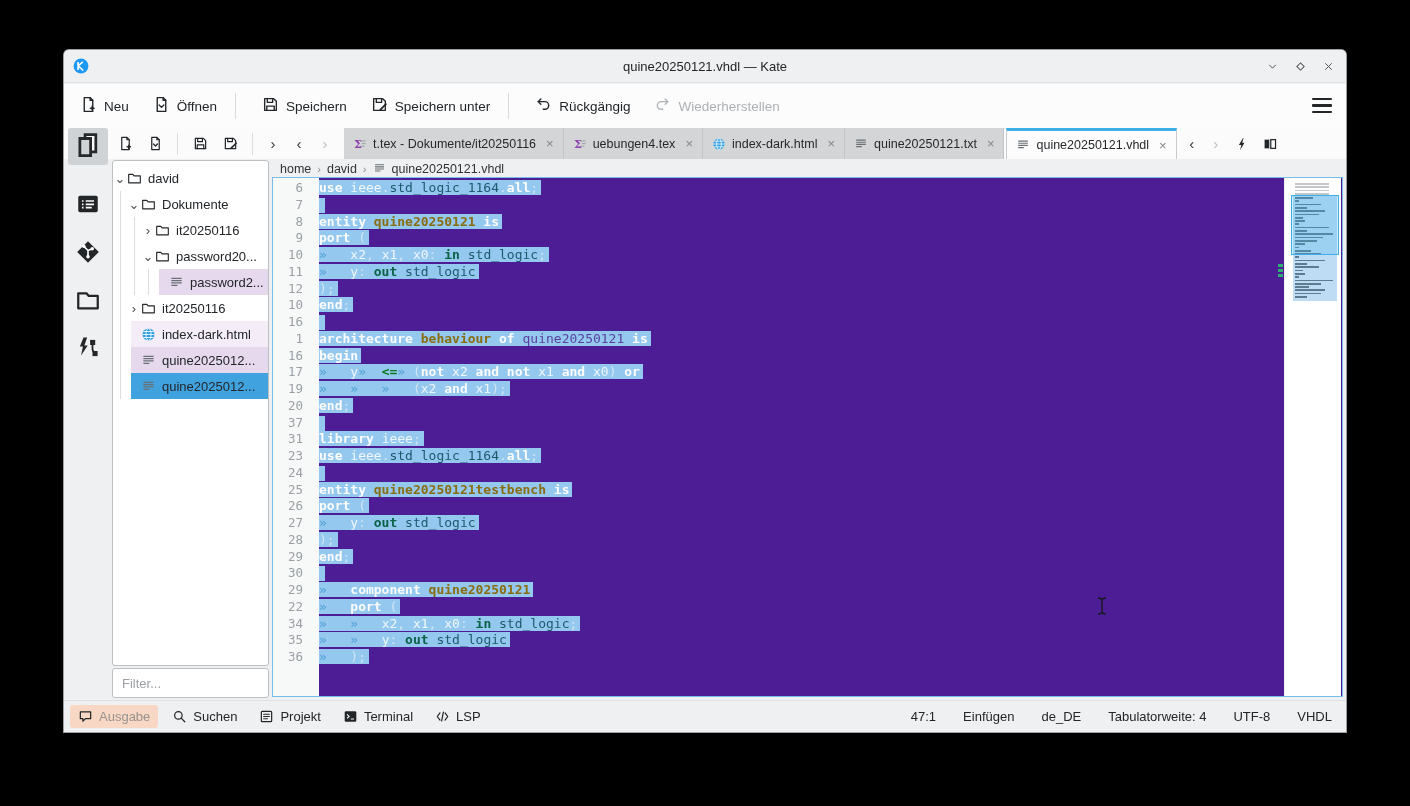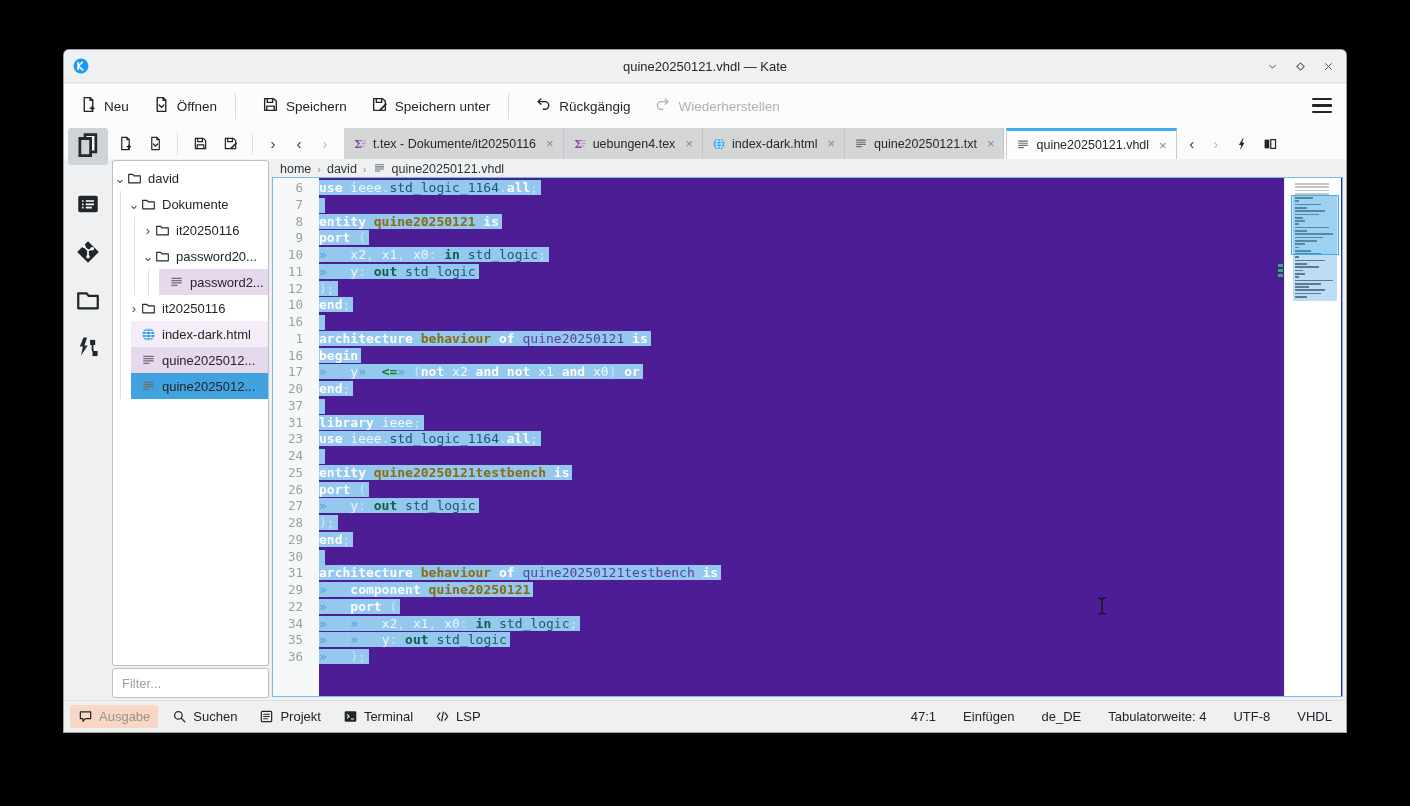--- a/index.html
+++ b/index.html
@@ -432,32 +432,32 @@
           <div class="cl"><span class="ln">8</span><span class="sel"><span class="tok k">entity </span><span class="tok e">quine20250121</span><span class="tok k"> is</span></span></div>
           <div class="cl"><span class="ln">9</span><span class="sel"><span class="tok k">port </span><span class="tok p">(</span></span></div>
           <div class="cl"><span class="ln">10</span><span class="sel"><span class="tok b">»   </span><span class="tok i">x2</span><span class="tok p">, </span><span class="tok i">x1</span><span class="tok p">, </span><span class="tok i">x0</span><span class="tok p">: </span><span class="tok o">in</span><span class="tok i"> </span><span class="tok t">std_logic</span><span class="tok p">;</span></span></div>
           <div class="cl"><span class="ln">11</span><span class="sel"><span class="tok b">»   </span><span class="tok i">y</span><span class="tok p">: </span><span class="tok o">out</span><span class="tok i"> </span><span class="tok t">std_logic</span></span></div>
           <div class="cl"><span class="ln">12</span><span class="sel"><span class="tok p">);</span></span></div>
           <div class="cl"><span class="ln">10</span><span class="sel"><span class="tok k">end</span><span class="tok p">;</span></span></div>
           <div class="cl"><span class="ln">16</span><span class="sel stub"></span></div>
           <div class="cl"><span class="ln">1</span><span class="sel"><span class="tok k">architecture </span><span class="tok e">behaviour</span><span class="tok k"> of </span><span class="tok r">quine20250121</span><span class="tok k"> is</span></span></div>
           <div class="cl"><span class="ln">16</span><span class="sel"><span class="tok k">begin</span></span></div>
           <div class="cl"><span class="ln">17</span><span class="sel"><span class="tok b">»   </span><span class="tok i">y</span><span class="tok b">»  </span><span class="tok q">&lt;=</span><span class="tok b">» </span><span class="tok p">(</span><span class="tok k">not </span><span class="tok i">x2 </span><span class="tok k">and not </span><span class="tok i">x1 </span><span class="tok k">and </span><span class="tok i">x0</span><span class="tok p">) </span><span class="tok k">or</span></span></div>
+          <div class="cl"><span class="ln">19</span><span class="sel"><span class="tok b">»   »   »   </span><span class="tok p">(</span><span class="tok i">x2 </span><span class="tok k">and </span><span class="tok i">x1</span><span class="tok p">);</span></span></div>
           <div class="cl"><span class="ln">20</span><span class="sel"><span class="tok k">end</span><span class="tok p">;</span></span></div>
           <div class="cl"><span class="ln">37</span><span class="sel stub"></span></div>
           <div class="cl"><span class="ln">31</span><span class="sel"><span class="tok k">library </span><span class="tok i">ieee</span><span class="tok p">;</span></span></div>
           <div class="cl"><span class="ln">23</span><span class="sel"><span class="tok k">use </span><span class="tok i">ieee</span><span class="tok p">.</span><span class="tok t">std_logic_1164</span><span class="tok p">.</span><span class="tok k">all</span><span class="tok p">;</span></span></div>
           <div class="cl"><span class="ln">24</span><span class="sel stub"></span></div>
           <div class="cl"><span class="ln">25</span><span class="sel"><span class="tok k">entity </span><span class="tok e">quine20250121testbench</span><span class="tok k"> is</span></span></div>
           <div class="cl"><span class="ln">26</span><span class="sel"><span class="tok k">port </span><span class="tok p">(</span></span></div>
           <div class="cl"><span class="ln">27</span><span class="sel"><span class="tok b">»   </span><span class="tok i">y</span><span class="tok p">: </span><span class="tok o">out</span><span class="tok i"> </span><span class="tok t">std_logic</span></span></div>
           <div class="cl"><span class="ln">28</span><span class="sel"><span class="tok p">);</span></span></div>
           <div class="cl"><span class="ln">29</span><span class="sel"><span class="tok k">end</span><span class="tok p">;</span></span></div>
           <div class="cl"><span class="ln">30</span><span class="sel stub"></span></div>
-          <div class="cl"><span class="ln">31</span><span class="sel"><span class="tok k">architecture </span><span class="tok e">behaviour</span><span class="tok k"> of </span><span class="tok r">quine20250121testbench</span><span class="tok k"> is</span></span></div>
           <div class="cl"><span class="ln">29</span><span class="sel"><span class="tok b">»   </span><span class="tok k">component </span><span class="tok e">quine20250121</span></span></div>
           <div class="cl"><span class="ln">22</span><span class="sel"><span class="tok b">»   </span><span class="tok k">port </span><span class="tok p">(</span></span></div>
           <div class="cl"><span class="ln">34</span><span class="sel"><span class="tok b">»   »   </span><span class="tok i">x2</span><span class="tok p">, </span><span class="tok i">x1</span><span class="tok p">, </span><span class="tok i">x0</span><span class="tok p">: </span><span class="tok o">in</span><span class="tok i"> </span><span class="tok t">std_logic</span><span class="tok p">;</span></span></div>
           <div class="cl"><span class="ln">35</span><span class="sel"><span class="tok b">»   »   </span><span class="tok i">y</span><span class="tok p">: </span><span class="tok o">out</span><span class="tok i"> </span><span class="tok t">std_logic</span></span></div>
           <div class="cl"><span class="ln">36</span><span class="sel"><span class="tok b">»   </span><span class="tok p">);</span></span></div>
         </div>
       <div id="minimap">
         <span class="mm-grey"></span>
         <div class="mm-sel">
             <i style="top: 2px; width: 18px;"></i>

